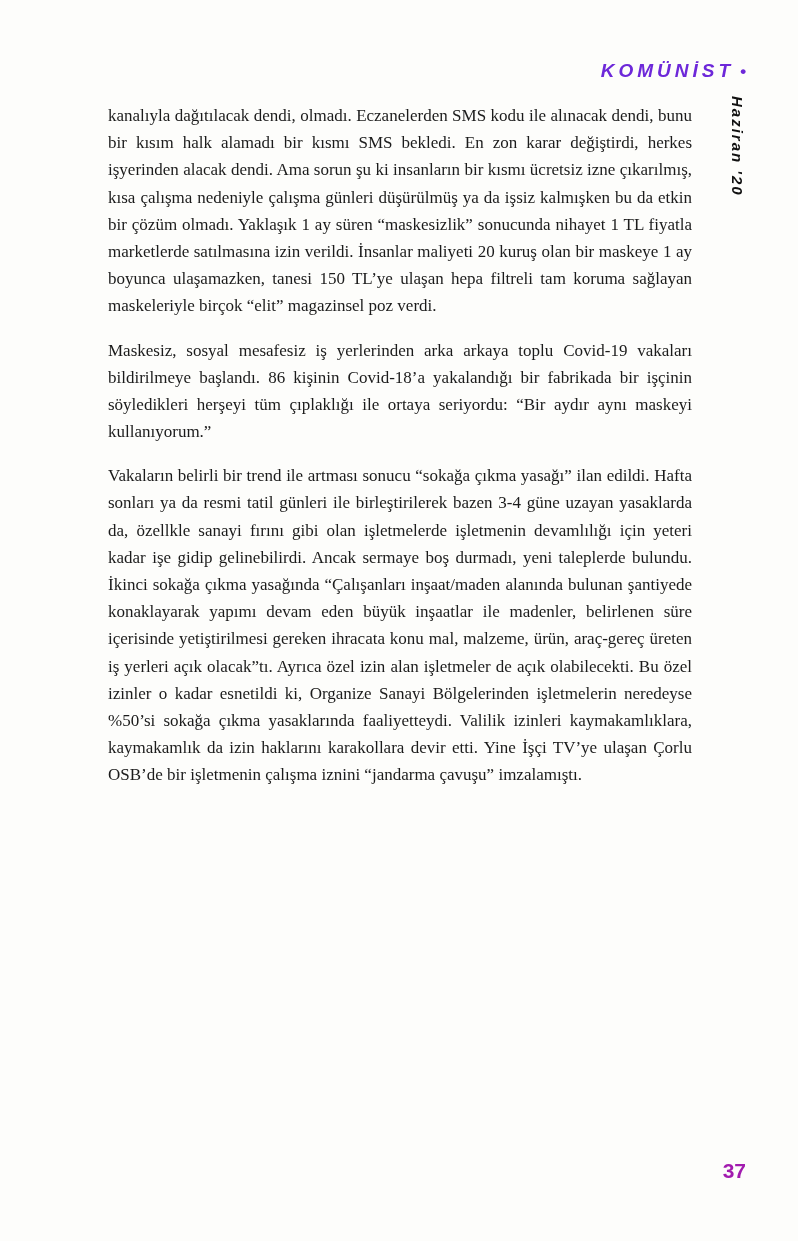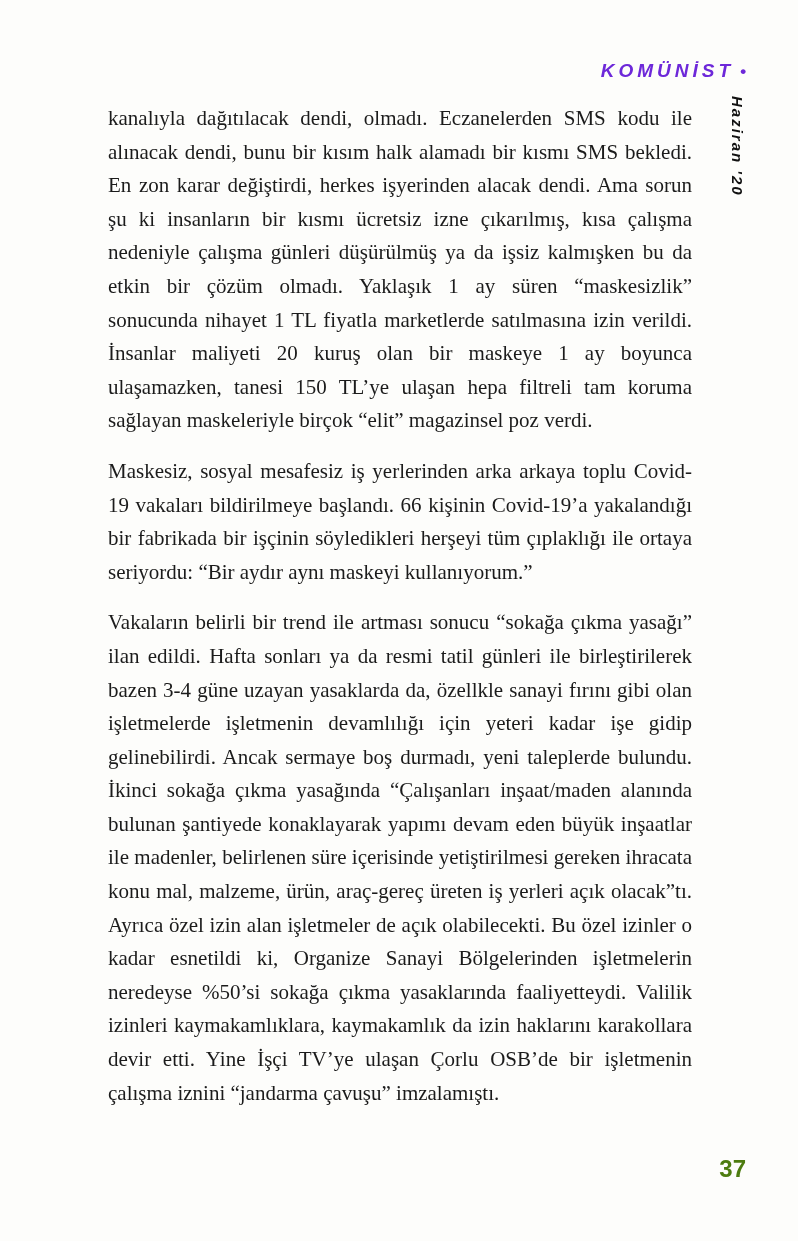--- a/index.html
+++ b/index.html
@@ -45,50 +45,50 @@
     font-style: italic;
     font-size: 15px;
     letter-spacing: 2px;
     color: #111;
   }
   .body-text {
     position: absolute;
     top: 102px;
     left: 108px;
     width: 584px;
-    font-size: 21px;
+    font-size: 17px;
     line-height: 1.6;
     text-align: justify;
     hyphens: auto;
   }
   .body-text p {
     margin: 0 0 17px 0;
   }
   .page-number {
     position: absolute;
     bottom: 58px;
     right: 52px;
     font-family: "Liberation Sans", sans-serif;
     font-weight: bold;
-    font-size: 24px;
-    color: #4d7c0f;
+    font-size: 21px;
+    color: #a21caf;
   }
 </style>
 </head>
 <body>
 
 <div class="page">
 
   <div class="header">
     <span>KOMÜNİST</span><span class="bullet">•</span>
   </div>
 
   <div class="side-date">Haziran '20</div>
 
   <div class="body-text">
     <p>kanalıyla dağıtılacak dendi, olmadı. Eczanelerden SMS kodu ile alınacak dendi, bunu bir kısım halk alamadı bir kısmı SMS bekledi. En zon karar değiştirdi, herkes işyerinden alacak dendi. Ama sorun şu ki insanların bir kısmı ücretsiz izne çıkarılmış, kısa çalışma nedeniyle çalışma günleri düşürülmüş ya da işsiz kalmışken bu da etkin bir çözüm olmadı. Yaklaşık 1 ay süren “maskesizlik” sonucunda nihayet 1 TL fiyatla marketlerde satılmasına izin verildi. İnsanlar maliyeti 20 kuruş olan bir maskeye 1 ay boyunca ulaşamazken, tanesi 150 TL’ye ulaşan hepa filtreli tam koruma sağlayan maskeleriyle birçok “elit” magazinsel poz verdi.</p>
-    <p>Maskesiz, sosyal mesafesiz iş yerlerinden arka arkaya toplu Covid-19 vakaları bildirilmeye başlandı. 66 kişinin Covid-19’a yakalandığı bir fabrikada bir işçinin söyledikleri herşeyi tüm çıplaklığı ile ortaya seriyordu: “Bir aydır aynı maskeyi kullanıyorum.”</p>
+    <p>Maskesiz, sosyal mesafesiz iş yerlerinden arka arkaya toplu Covid-19 vakaları bildirilmeye başlandı. 86 kişinin Covid-18’a yakalandığı bir fabrikada bir işçinin söyledikleri herşeyi tüm çıplaklığı ile ortaya seriyordu: “Bir aydır aynı maskeyi kullanıyorum.”</p>
     <p>Vakaların belirli bir trend ile artması sonucu “sokağa çıkma yasağı” ilan edildi. Hafta sonları ya da resmi tatil günleri ile birleştirilerek bazen 3-4 güne uzayan yasaklarda da, özellkle sanayi fırını gibi olan işletmelerde işletmenin devamlılığı için yeteri kadar işe gidip gelinebilirdi. Ancak sermaye boş durmadı, yeni taleplerde bulundu. İkinci sokağa çıkma yasağında “Çalışanları inşaat/maden alanında bulunan şantiyede konaklayarak yapımı devam eden büyük inşaatlar ile madenler, belirlenen süre içerisinde yetiştirilmesi gereken ihracata konu mal, malzeme, ürün, araç-gereç üreten iş yerleri açık olacak”tı. Ayrıca özel izin alan işletmeler de açık olabilecekti. Bu özel izinler o kadar esnetildi ki, Organize Sanayi Bölgelerinden işletmelerin neredeyse %50’si sokağa çıkma yasaklarında faaliyetteydi. Valilik izinleri kaymakamlıklara, kaymakamlık da izin haklarını karakollara devir etti. Yine İşçi TV’ye ulaşan Çorlu OSB’de bir işletmenin çalışma iznini “jandarma çavuşu” imzalamıştı.</p>
   </div>
 
   <div class="page-number">37</div>
 
 </div>
 
 </body></html>

